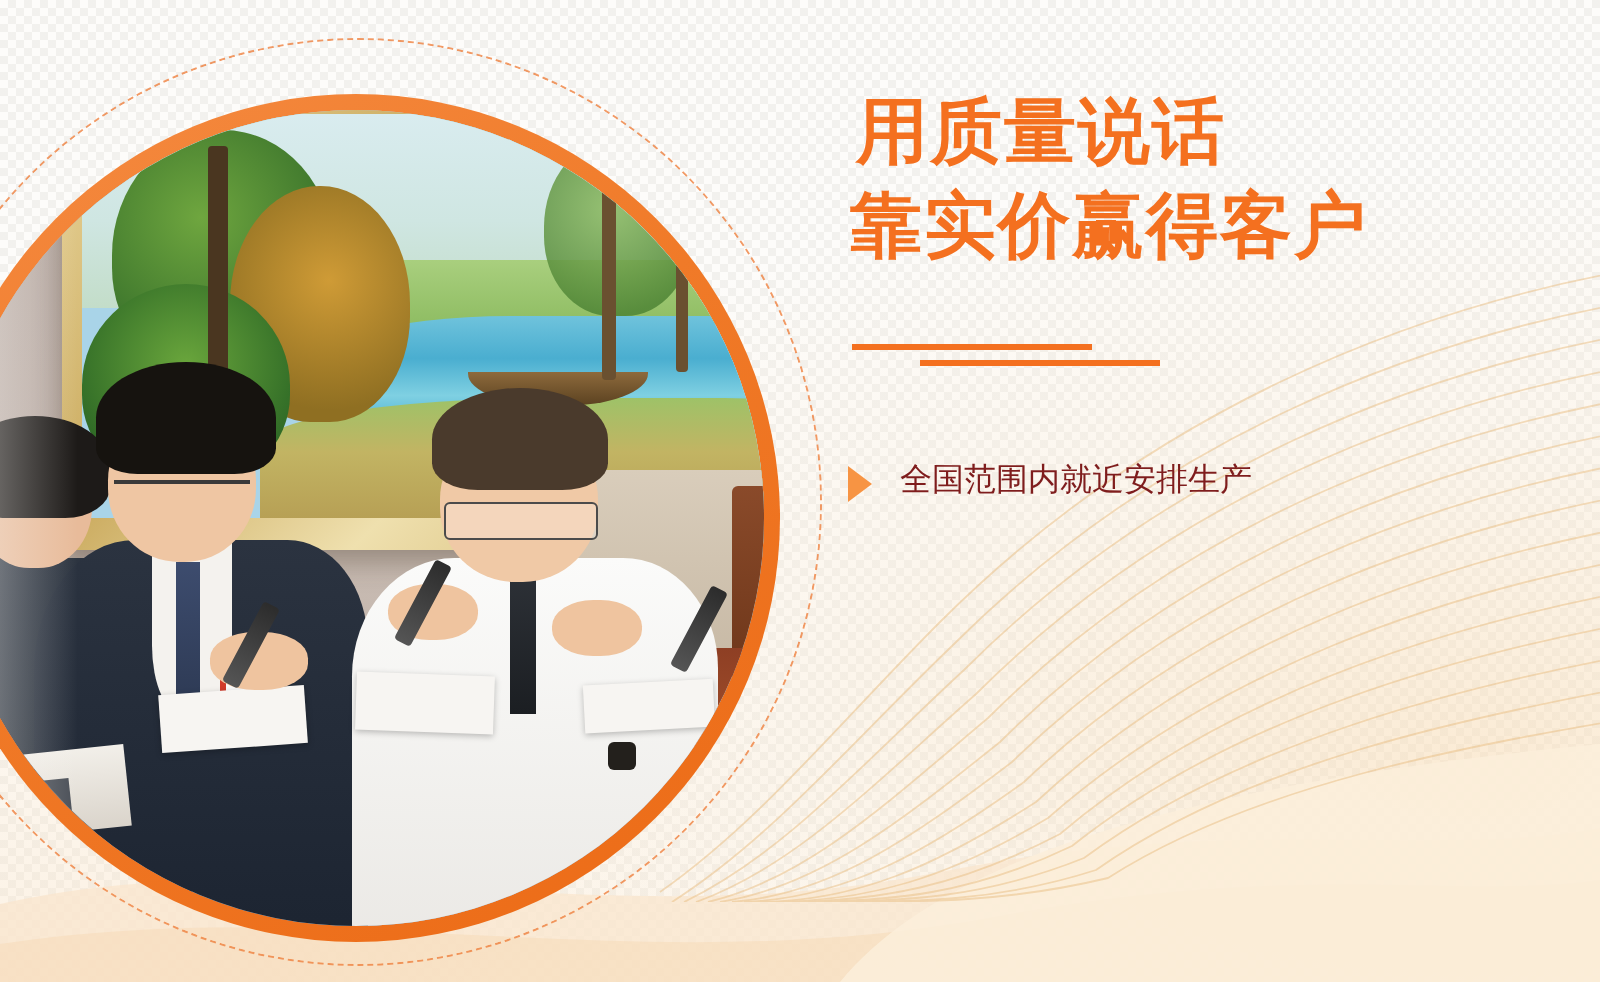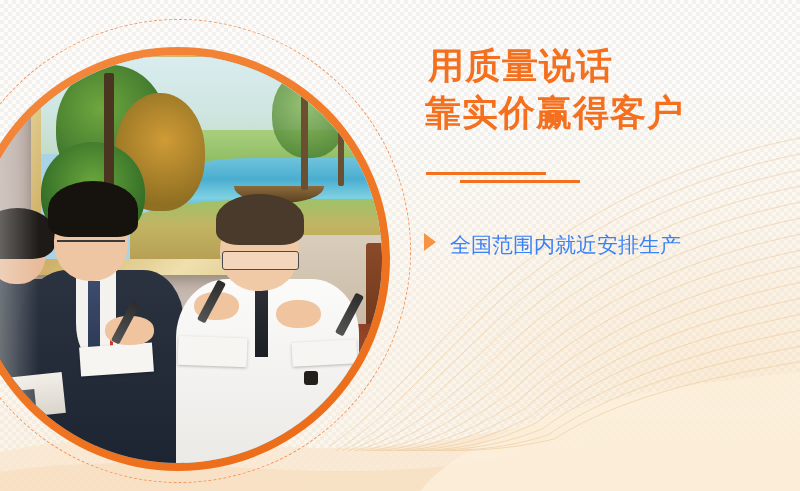--- a/index.html
+++ b/index.html
@@ -190,22 +190,22 @@
   .bullet-icon{
     flex:0 0 auto;
     margin-top:5px;margin-right:14px;
     width:0;height:0;
     border-top:9px solid transparent;
     border-bottom:9px solid transparent;
     border-left:12px solid #f79443;
   }
   .bullet-lines{flex:1 1 auto;}
   .bullet-lines div{
-    color:#3b82f6;
-    font-size:21px;
+    color:#7f1d1d;
+    font-size:16px;
     line-height:1.62;
     white-space:nowrap;
   }
 </style>
 </head>
 <body>
 
 <div id="banner">
 
   <div class="bg-texture"></div>

